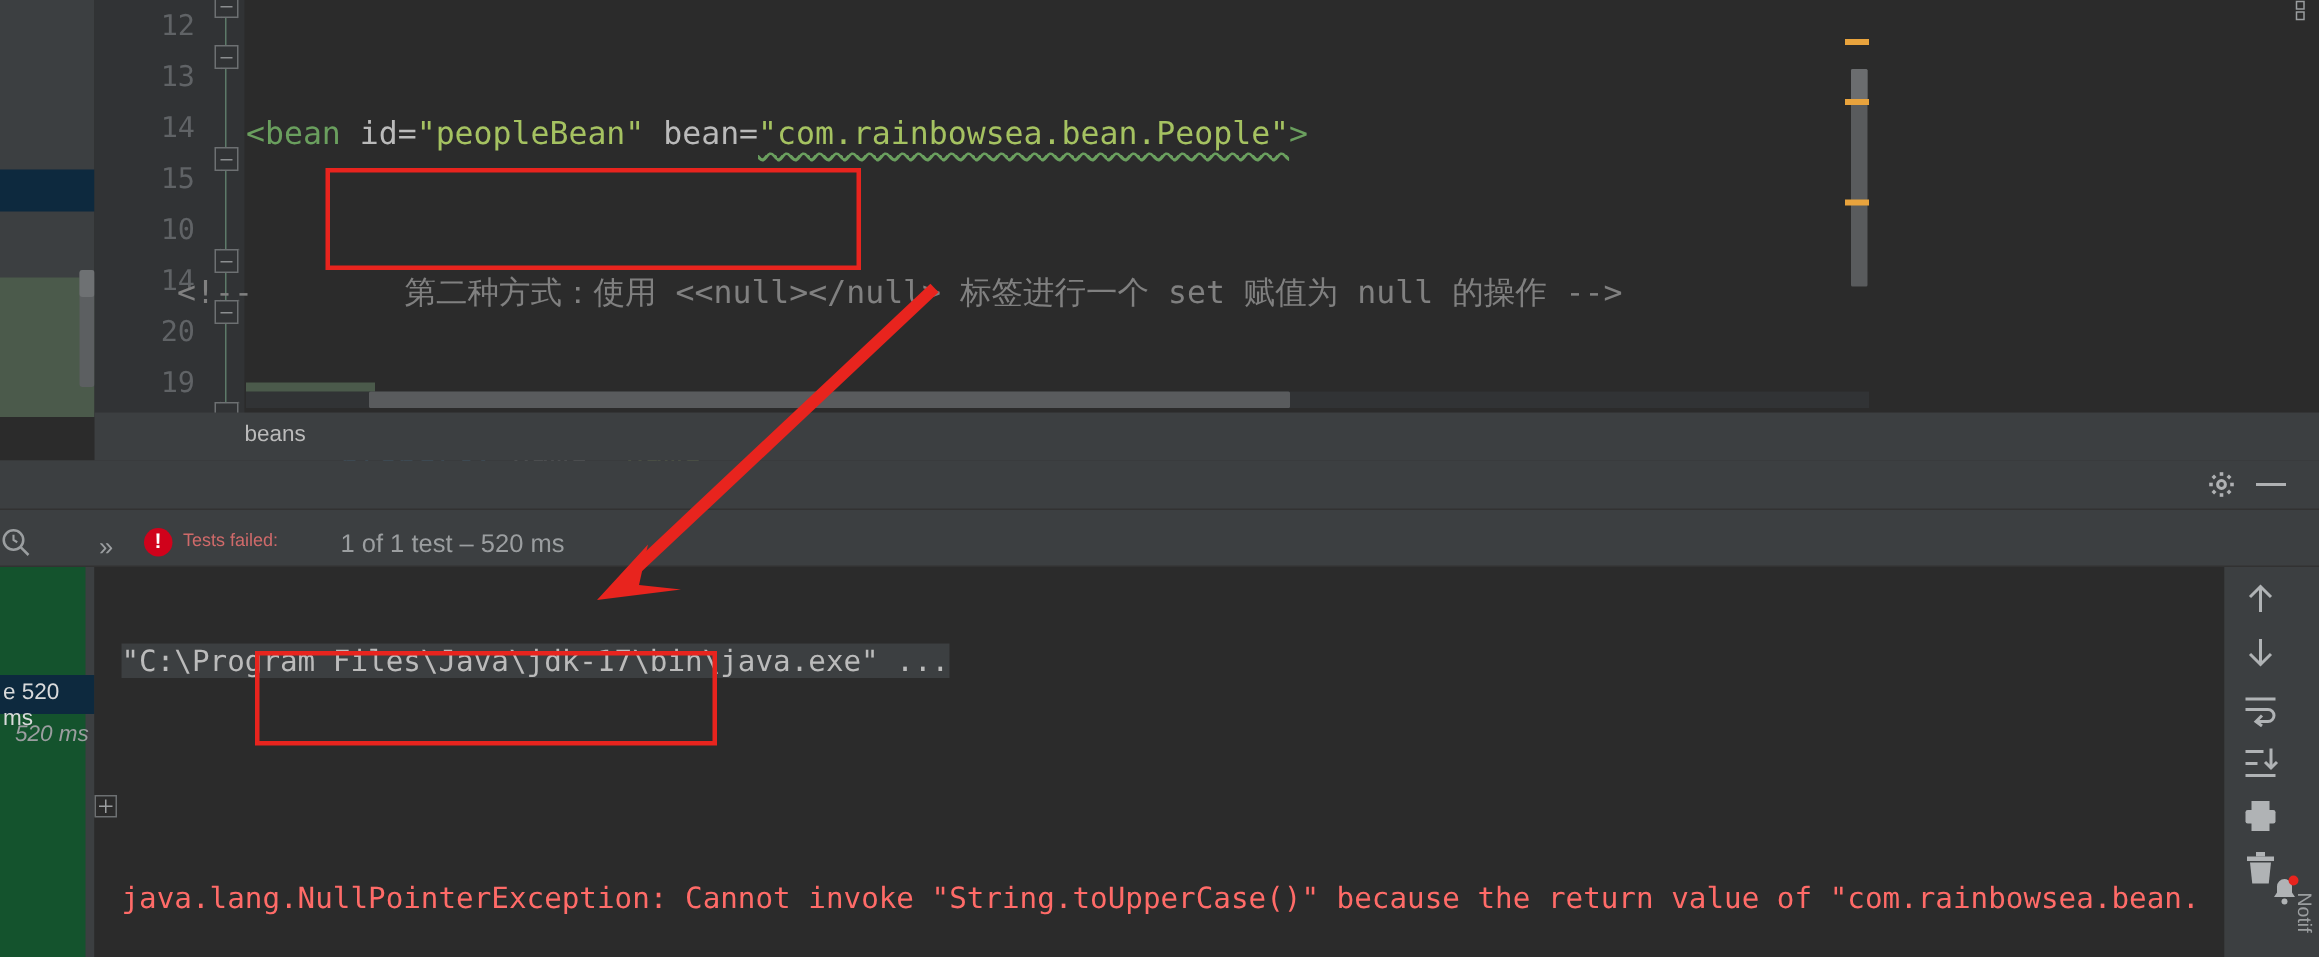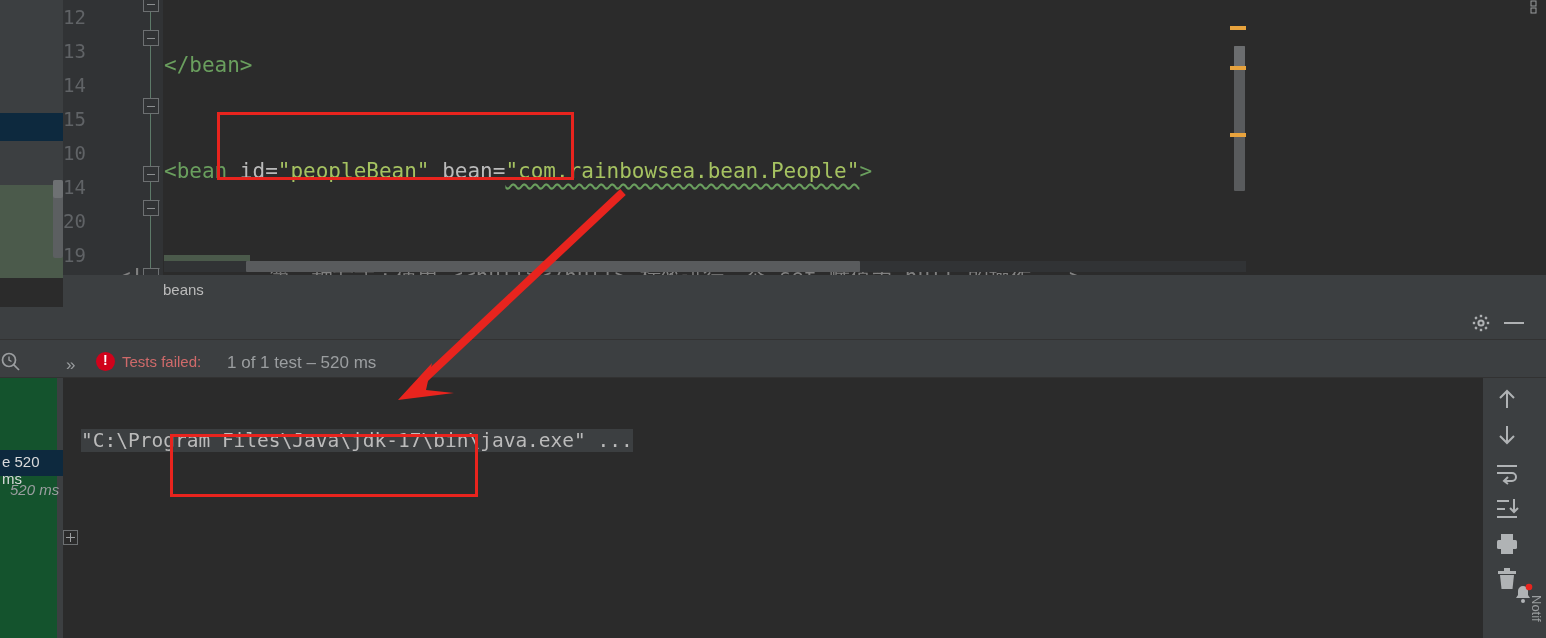--- a/index.html
+++ b/index.html
@@ -22,21 +22,21 @@
   .left-strip .band-green { position:absolute; left:0; top:185px; width:63px; height:93px; background:#4b5a4b; }
   .left-strip .band-scroll { position:absolute; left:53px; top:180px; width:10px; height:78px; background:#5c5f61; border-radius:2px;}
   .left-strip .band-scroll-top { position:absolute; left:53px; top:180px; width:10px; height:18px; background:#6e7173; border-radius:2px;}
 
   .gutter {
     position:absolute; left:63px; top:0; width:100px; height:278px;
     background:#313335;
   }
   .linenos { position:absolute; left:63px; top:0; width:75px; }
   .lineno {
-    height:34px; line-height:34px; padding-right:8px;
+    height:34px; line-height:34px; text-align:right; padding-right:8px;
     color:#606366; font-family:"DejaVu Sans Mono", monospace; font-size:19px;
   }
   .folds { position:absolute; left:138px; top:0; width:26px; height:278px; }
   .fold-line { position:absolute; left:12px; top:0; width:1px; height:278px; background:#5d7a69; }
   .foldmark {
     position:absolute; left:5px; width:16px; height:16px;
     border:1px solid #6d7072; background:#313335;
   }
   .foldmark::after {
     content:""; position:absolute; left:3px; top:7px; width:8px; height:1px; background:#8b8e90;
@@ -106,21 +106,21 @@
     border-bottom:1px solid #323232;
   }
   .find-icon { position:absolute; left:0px; top:44px; width:22px; height:22px; }
   .chev { position:absolute; left:66px; top:48px; color:#9b9ea0; font-size:17px; }
   .err-badge {
     position:absolute; left:96px; top:45px; width:19px; height:19px; border-radius:50%;
     background:#d0021b;
   }
   .err-badge::after{ content:"!"; position:absolute; left:7px; top:0px; color:#fff;
     font-size:14px; font-weight:bold; font-family:"Liberation Sans",sans-serif;}
-  .tests-failed { position:absolute; left:122px; top:46px; font-size:15px; color:#cf6a6a;}
+  .tests-failed { position:absolute; left:122px; top:46px; font-size:12px; color:#cf6a6a;}
   .tests-meta   { position:absolute; left:227px; top:46px; font-size:17px; color:#9b9ea0;}
 
   
   .test-tree { position:absolute; left:0; top:71px; width:57px; height:260px; background:#14532d;}
   .tt-sel { position:absolute; left:0; top:72px; width:63px; height:26px; background:#0d293e; }
   .tt-sel span { position:absolute; left:2px; top:3px; font-size:15px; color:#d9dadb;}
   .tt-row2 { position:absolute; left:0; top:100px; width:63px; height:26px;}
   .tt-row2 span{ position:absolute; left:10px; top:3px; font-size:15px; color:#9b9ea0;font-style:italic;}
 
   
@@ -200,21 +200,20 @@
       <div class="fold-line"></div>
       <div class="foldmark down" style="top:-4px;"></div>
       <div class="foldmark down" style="top:30px;"></div>
       <div class="foldmark down" style="top:98px;"></div>
       <div class="foldmark up" style="top:166px;"></div>
       <div class="foldmark up" style="top:200px;"></div>
       <div class="foldmark up" style="top:268px;"></div>
     </div>
 
     <div class="code">
-      <div class="cline"><span class="tok-green">&lt;/bean&gt;</span></div>
 
       <div class="cline"><span class="tok-green">&lt;bean</span><span class="tok-attr"> id=</span><span class="tok-str">"peopleBean"</span><span class="tok-attr"> bean=</span><span class="tok-str squiggle">"com.rainbowsea.bean.People"</span><span class="tok-green">&gt;</span></div>
 
       <div class="cline" style="margin-left:-46px;"><span class="tok-cmt">&lt;!--</span><span class="tok-cmt">        第二种方式：使用 &lt;&lt;null&gt;&lt;/null&gt; 标签进行一个 set 赋值为 null 的操作 --&gt;</span></div>
 
       <div class="cline">    <span class="tok-blue">&lt;property</span><span class="tok-attr"> name=</span><span class="tok-str">"name"</span><span class="tok-blue">&gt;</span></div>
 
       <div class="cline">   <span class="indent-guide"></span>     <span class="tok-blue sel-null">&lt;null&gt;&lt;/null&gt;</span></div>
 
       <div class="cline">    <span class="tok-blue">&lt;/property&gt;</span></div>
@@ -284,20 +283,21 @@
       </div>
     </div>
 
     <div class="console">
       <div class="con-gutter"></div>
       <div class="expander"></div>
 
       <div class="con-text">
         <div class="con-line"><span class="cmd-hl">"C:\Program Files\Java\jdk-17\bin\java.exe" ...</span></div>
         <div class="con-line"></div>
+        <div class="con-line"><span class="red">java.lang.NullPointerException: </span><span class="red">Cannot invoke "String.toUpperCase()" because the return value of "com.rainbowsea.bean.</span></div>
         
         
         
         
         
       </div>
     </div>
 
     <div class="con-tools">
       <svg class="ctool" style="top:9px;" viewBox="0 0 24 24">

